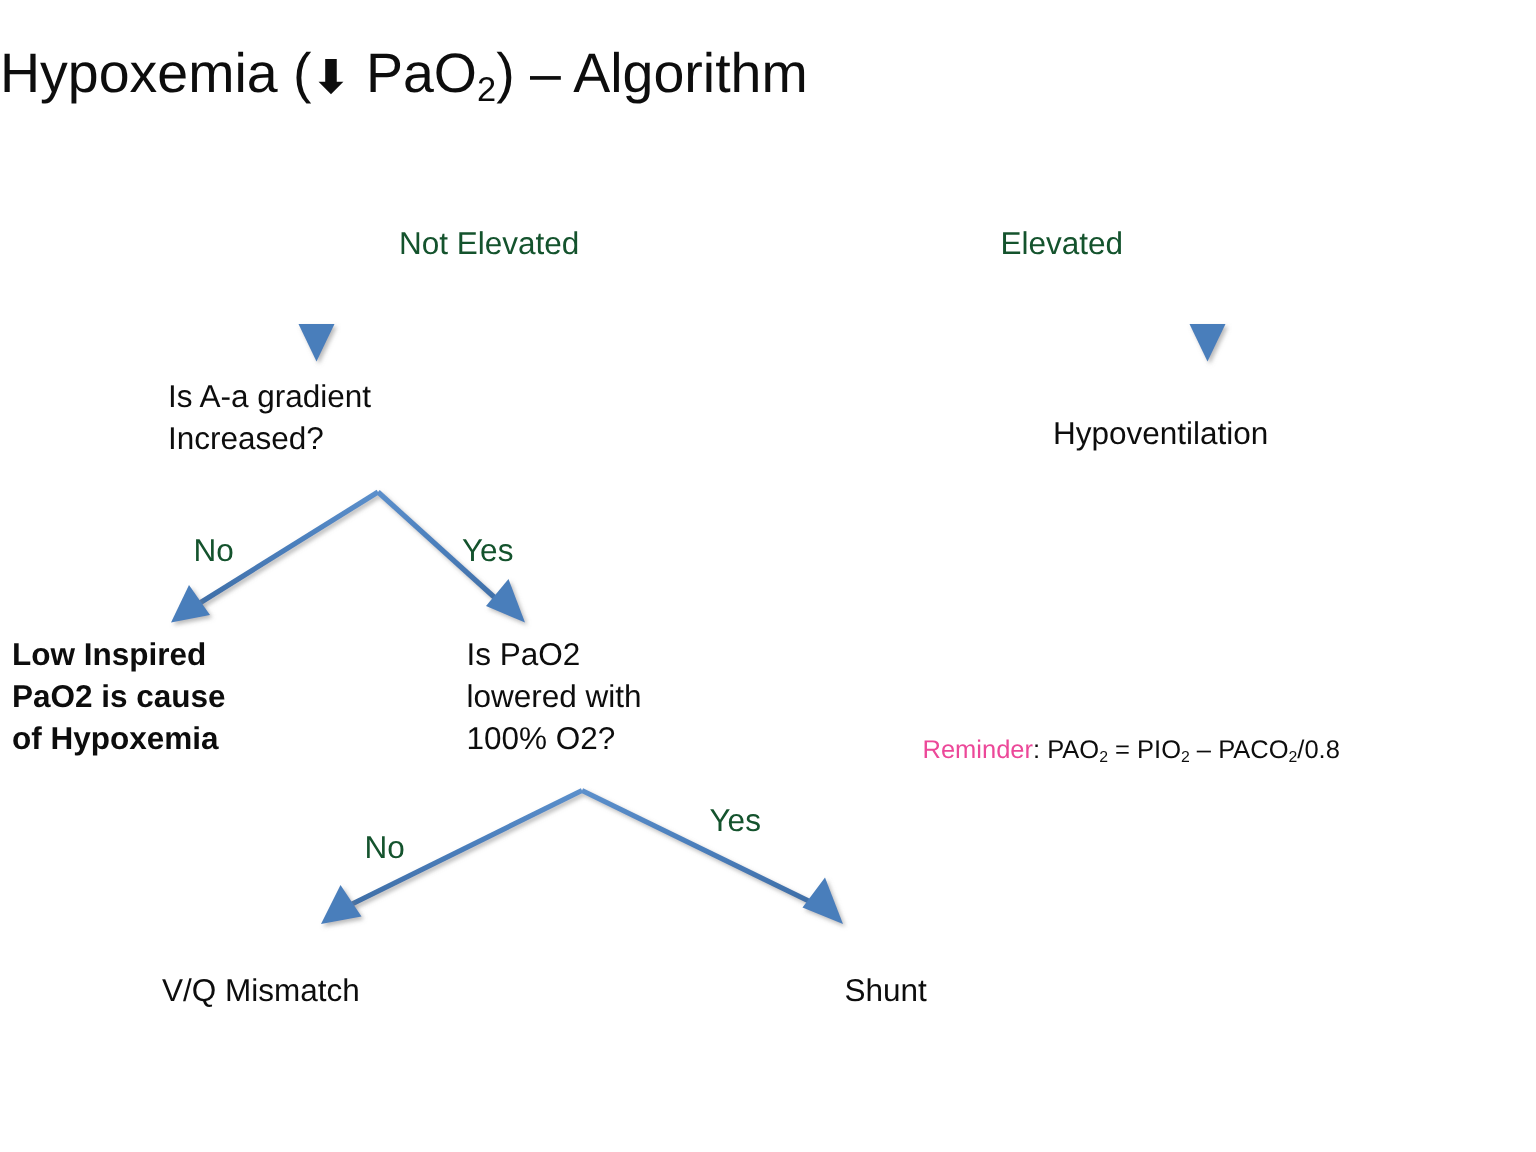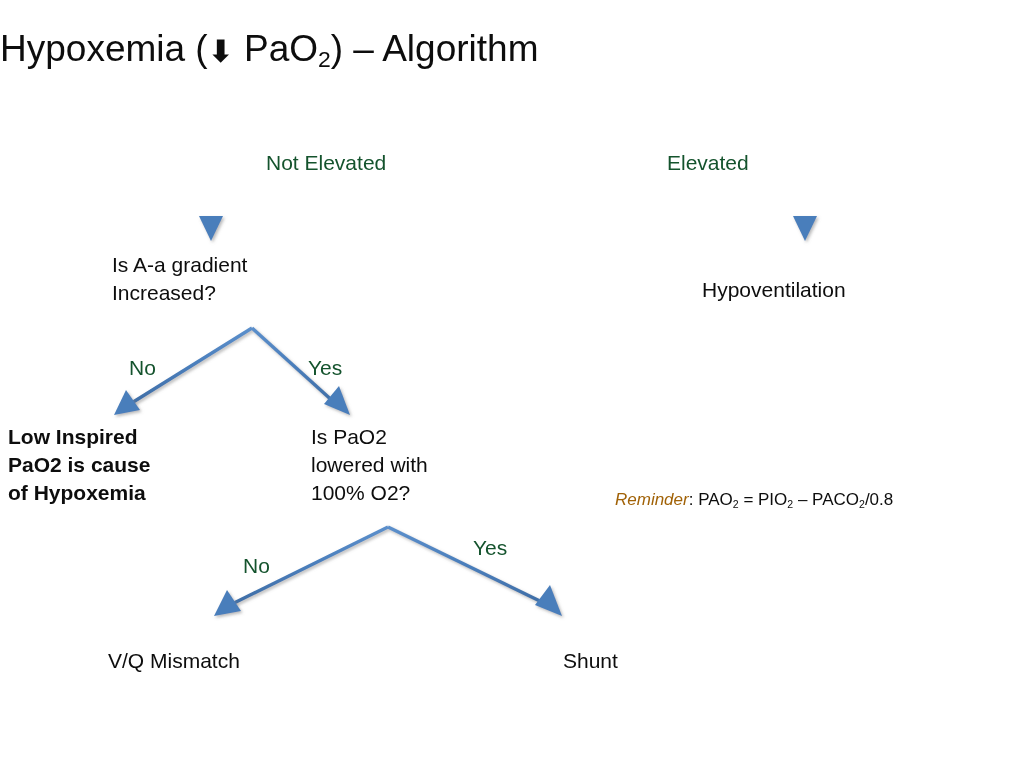--- a/index.html
+++ b/index.html
@@ -72,21 +72,21 @@
     white-space: nowrap;
   }
 
   #reminder {
     left: 615px;
     top: 490px;
     font-size: 17px;
     white-space: nowrap;
     color: #0d0d0d;
   }
-  #reminder .rem-word { color: #a16207; font-style: italic; }
+  #reminder .rem-word { color: #ec4899; }
 
   svg.connectors {
     position: absolute;
     left: 0;
     top: 0;
     width: 1024px;
     height: 768px;
     pointer-events: none;
   }
 </style>

